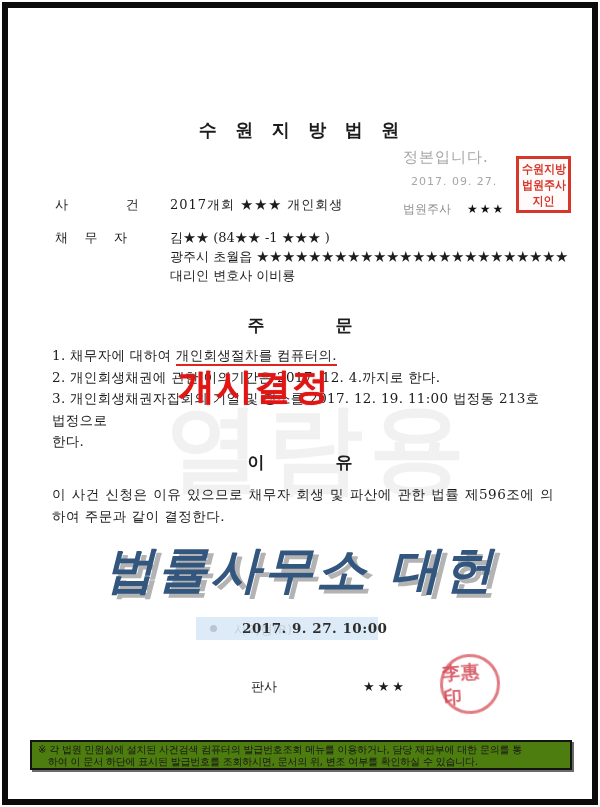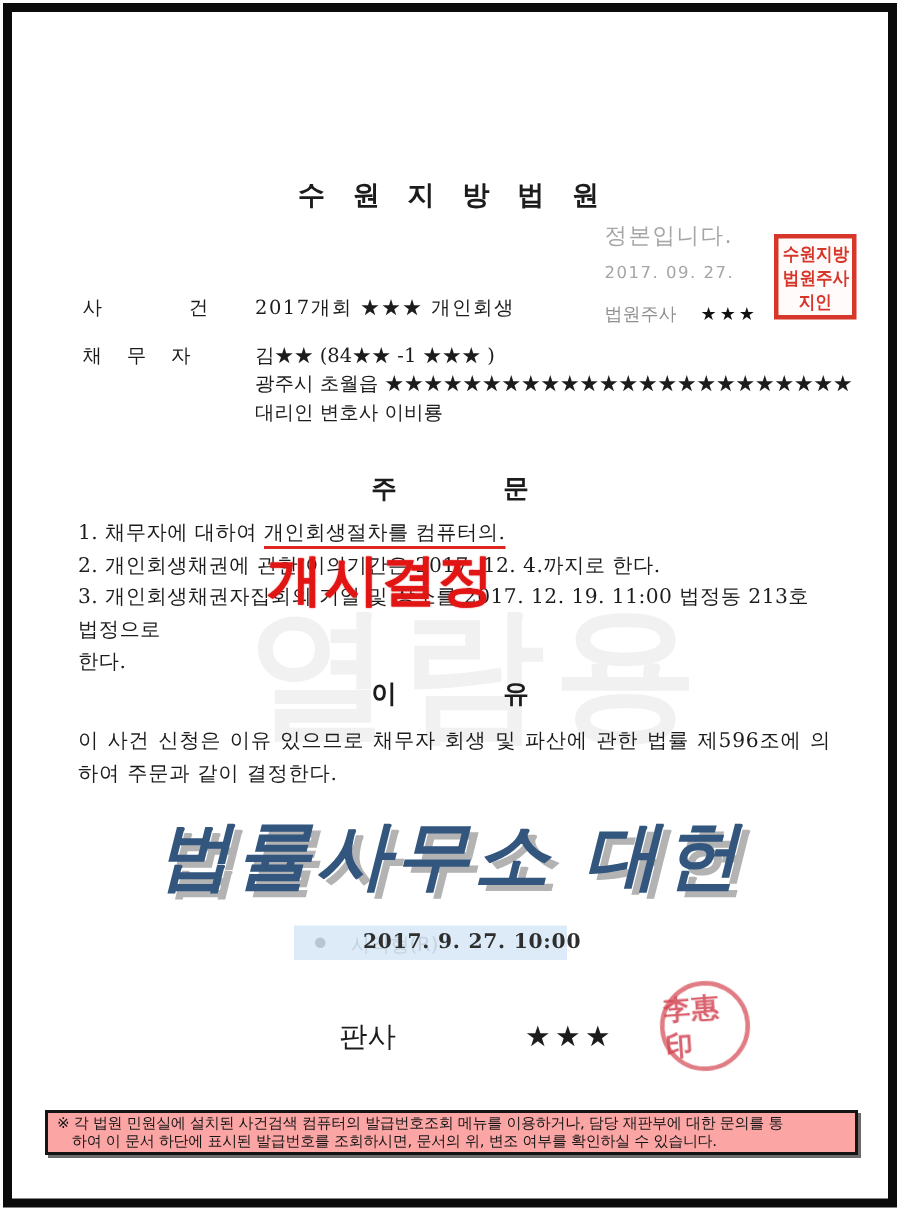--- a/index.html
+++ b/index.html
@@ -29,21 +29,21 @@
     left: 0; right: 0; top: 118px; text-align: center;
     font-size: 18px; font-weight: bold; letter-spacing: 2px; z-index: 2;
   }
   .doc-type {
     left: 0; right: 0; top: 158px; text-align: center;
     font-size: 18px; font-weight: bold; z-index: 2;
   }
 
   .cert-block { left: 403px; top: 148px; z-index: 2; color: #a6a6a6; font-family: "DejaVu Sans", sans-serif; }
   .cert-line1 { font-size: 15px; letter-spacing: 1px; }
-  .cert-date  { font-size: 11px; margin-top: 8px; letter-spacing: 1px; }
+  .cert-date  { font-size: 11px; margin-top: 8px; letter-spacing: 1px; text-align: center; }
   .clerk-row  { margin-top: 13px; font-size: 12px; color: #8f8f8f; }
   .clerk-row .stars { color: #111; margin-left: 16px; letter-spacing: 2px; }
 
   .square-seal {
     left: 516px; top: 156px; width: 55px; height: 57px;
     border: 3px solid #d6372a; background: rgba(255,240,238,0.25);
     z-index: 2; overflow: hidden; padding: 2px 1px;
     filter: blur(0.4px);
   }
   .square-seal .seal-row {
@@ -109,36 +109,36 @@
     position: absolute; left: 38px; top: 4px;
     color: #c6d3de; font-size: 13px; font-family: "DejaVu Sans", sans-serif;
   }
   .date-highlight .datetime {
     position: absolute; left: 46px; top: 3px;
     color: #2e2e2e; font-size: 13.5px; font-weight: bold; letter-spacing: 0.5px;
     white-space: nowrap;
   }
 
   
-  .judge-row { left: 226px; top: 678px; font-size: 19px; z-index: 2; }
+  .judge-row { left: 251px; top: 678px; font-size: 13px; z-index: 2; }
   .judge-row .stars { margin-left: 86px; letter-spacing: 3px; }
 
   .round-seal {
     left: 440px; top: 654px; width: 60px; height: 60px;
     border: 3px solid rgba(214,80,90,0.75); border-radius: 50%;
     z-index: 2; display: flex; align-items: center; justify-content: center;
     color: rgba(210,70,85,0.85); font-weight: bold; font-size: 18px;
     letter-spacing: 1px; filter: blur(0.5px);
     transform: rotate(-4deg);
   }
 
   
   .footer-box {
     left: 30px; top: 740px; width: 542px; height: 30px;
-    border: 2px solid #141414; background: #fca5a5;
+    border: 2px solid #141414; background: #4d7c0f;
     box-shadow: 2px 2px 0 #6a6a6a;
     z-index: 2; padding: 2px 6px 0 6px;
     font-family: "DejaVu Sans", sans-serif;
     font-size: 10px; line-height: 12px; color: #161616;
     letter-spacing: -0.2px;
   }
   .footer-box .l2 { padding-left: 10px; }
 </style>
 </head>
 <body>

